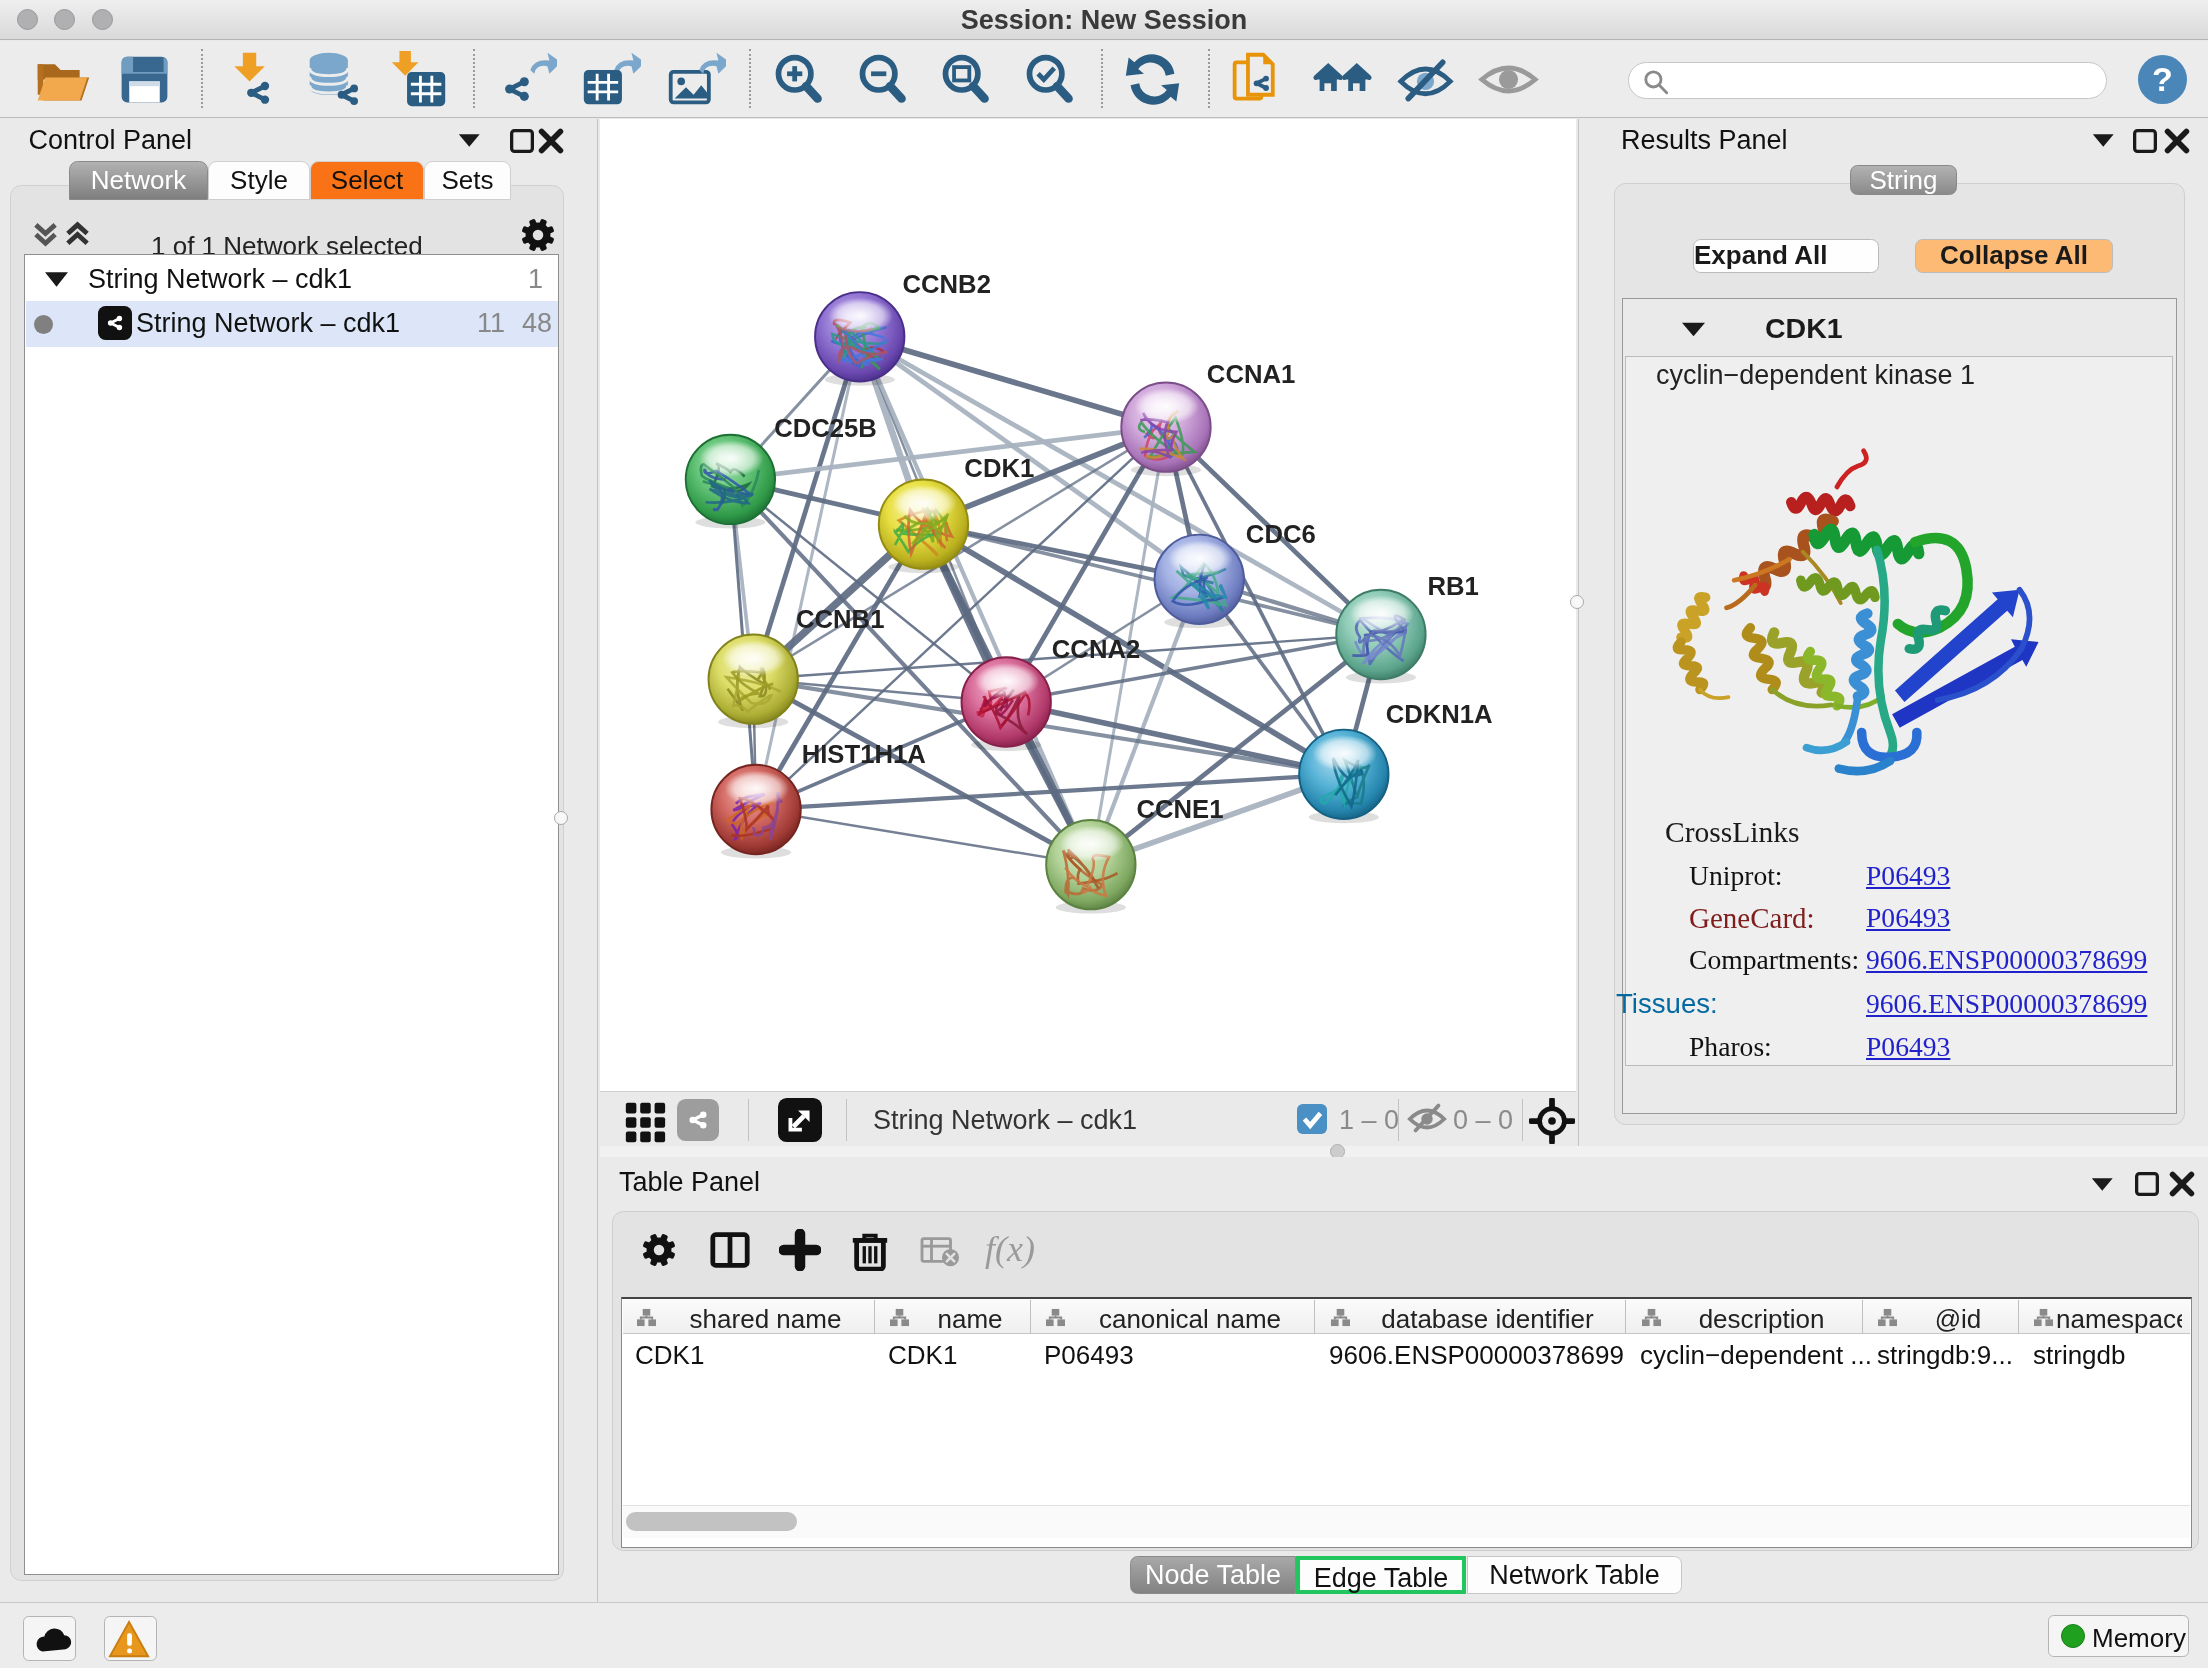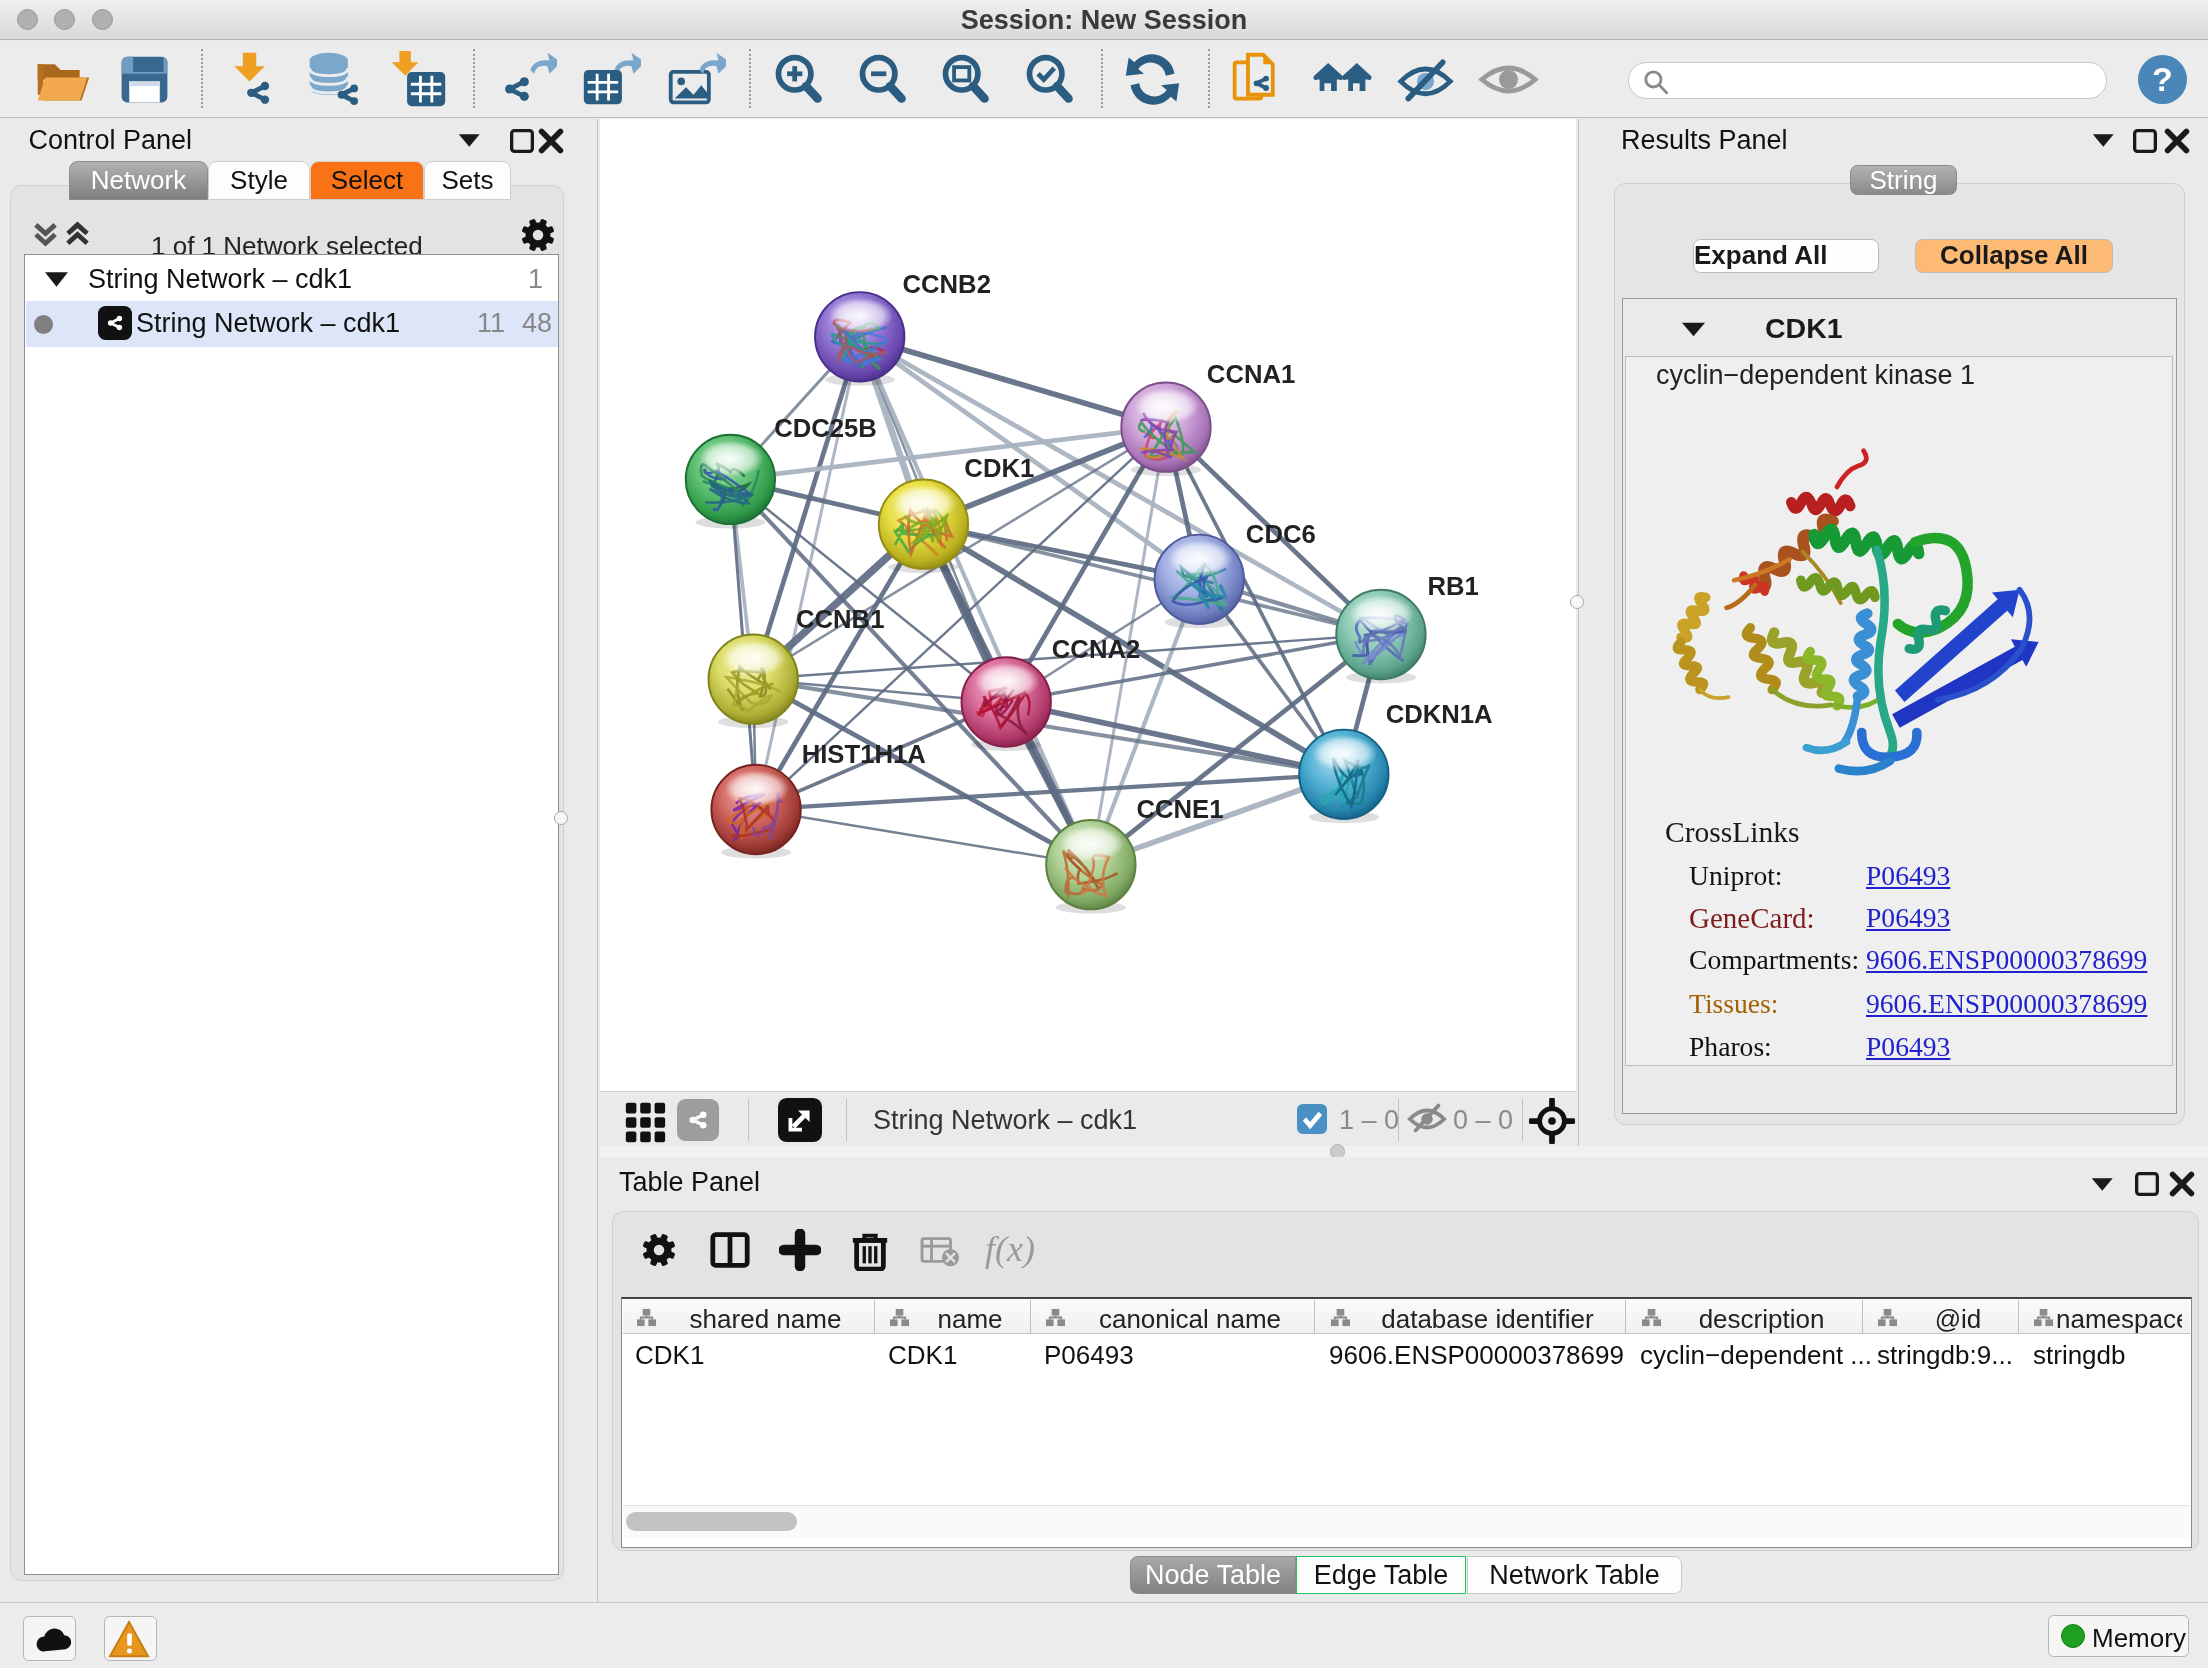--- a/index.html
+++ b/index.html
@@ -602,21 +602,21 @@
     <path d="M196 310 q-20 14 -42 6" fill="none" stroke="#3b9fd4" stroke-width="8" stroke-linecap="round" opacity="1.0"></path>
     <path d="M188 338 q30 8 54 -8" fill="none" stroke="#2a82cc" stroke-width="9" stroke-linecap="round" opacity="1.0"></path>
   </svg>
 <div class="abs" style="left:1665px;top:816px;font-size:29.5px;font-weight:normal;font-family:'Liberation Serif',serif">CrossLinks</div>
 <div class="abs" style="left:1689px;top:860px;font-size:27.6px;font-family:'Liberation Serif',serif;color:#111">Uniprot:</div>
 <div class="abs" style="left:1866px;top:860px;font-size:27.6px;font-family:'Liberation Serif',serif;color:#2222cc;text-decoration:underline">P06493</div>
 <div class="abs" style="left:1689px;top:902px;font-size:29px;font-family:'Liberation Serif',serif;color:#7f1d1d">GeneCard:</div>
 <div class="abs" style="left:1866px;top:902px;font-size:27.6px;font-family:'Liberation Serif',serif;color:#2222cc;text-decoration:underline">P06493</div>
 <div class="abs" style="left:1689px;top:944px;font-size:27.6px;font-family:'Liberation Serif',serif;color:#111">Compartments:</div>
 <div class="abs" style="left:1866px;top:944px;font-size:27.6px;font-family:'Liberation Serif',serif;color:#2222cc;text-decoration:underline">9606.ENSP00000378699</div>
-<div class="abs" style="left:1689px;top:988px;font-size:27.6px;font-family:Liberation Serif, serif;color:#a16207">Tissues:</div>
+<div class="abs" style="left:1616px;top:988px;font-size:27.6px;font-family:Liberation Sans, sans-serif;color:#0369a1">Tissues:</div>
 <div class="abs" style="left:1866px;top:988px;font-size:27.6px;font-family:'Liberation Serif',serif;color:#2222cc;text-decoration:underline">9606.ENSP00000378699</div>
 <div class="abs" style="left:1689px;top:1031px;font-size:27.6px;font-family:'Liberation Serif',serif;color:#111">Pharos:</div>
 <div class="abs" style="left:1866px;top:1031px;font-size:27.6px;font-family:'Liberation Serif',serif;color:#2222cc;text-decoration:underline">P06493</div>
 <div class="abs" style="left:600px;top:1157px;width:1608px;height:445px;background:#eaeaea"></div>
 <div class="abs panel-title" style="left:619px;top:1167px">Table Panel</div>
 <svg style="position:absolute;left:2088px;top:1173px;width:28.5px;height:23px;" viewBox="0 0 30 24">
     <polygon points="4.0,5.5 26.0,5.5 15,18.5" fill="#1a1a1a"></polygon>
   </svg>
 <svg style="position:absolute;left:2131px;top:1168px;width:32px;height:32px;" viewBox="0 0 34 34">
     <rect x="6" y="6" width="22" height="22" rx="3" fill="none" stroke="#1a1a1a" stroke-width="3.5"></rect>
@@ -731,21 +731,21 @@
 <div class="abs" style="left:635px;top:1340px;font-size:26px;color:#111;white-space:nowrap">CDK1</div>
 <div class="abs" style="left:888px;top:1340px;font-size:26px;color:#111;white-space:nowrap">CDK1</div>
 <div class="abs" style="left:1044px;top:1340px;font-size:26px;color:#111;white-space:nowrap">P06493</div>
 <div class="abs" style="left:1329px;top:1340px;font-size:26px;color:#111;white-space:nowrap">9606.ENSP00000378699</div>
 <div class="abs" style="left:1640px;top:1340px;font-size:26px;color:#111;white-space:nowrap">cyclin−dependent ...</div>
 <div class="abs" style="left:1877px;top:1340px;font-size:26px;color:#111;white-space:nowrap">stringdb:9...</div>
 <div class="abs" style="left:2033px;top:1340px;font-size:26px;color:#111;white-space:nowrap">stringdb</div>
 <div class="abs" style="left:623px;top:1505px;width:1567px;height:33px;background:#fafafa;border-top:1px solid #e0e0e0"></div>
 <div class="abs" style="left:626px;top:1512px;width:171px;height:19px;background:#c2c2c2;border-radius:9.5px"></div>
 <div class="abs" style="left:1130px;top:1556px;width:166px;height:38px;background:linear-gradient(#a8a8a8,#828282);color:#fff;border:1px solid #8a8a8a;border-radius:7.6px 0 0 7.6px;font-size:27px;text-align:center;line-height:36px">Node Table</div>
-<div class="abs" style="left:1296px;top:1556px;width:170px;height:38px;background:#fdfdfd;color:#111;border:1px solid #22c55e;border-radius:0;font-size:27px;text-align:center;line-height:36px">Edge Table</div>
+<div class="abs" style="left:1296px;top:1556px;width:170px;height:38px;background:#fdfdfd;color:#111;border:4px solid #22c55e;border-radius:0;font-size:27px;text-align:center;line-height:36px">Edge Table</div>
 <div class="abs" style="left:1467px;top:1556px;width:215px;height:38px;background:#fdfdfd;color:#111;border:1px solid #c6c6c6;border-radius:0 7.6px 7.6px 0;font-size:27px;text-align:center;line-height:36px">Network Table</div>
 <div class="abs" style="left:0;top:1602px;width:2208px;height:67px;background:#ececec;border-top:1.9px solid #c8c8c8"></div>
 <div class="abs" style="left:23px;top:1616px;width:53px;height:45px;background:#f5f5f5;border:1.9px solid #b4b4b4;border-radius:5.7px"></div>
 <svg style="position:absolute;left:28.5px;top:1623px;width:44px;height:36px;" viewBox="0 0 46 38">
     <path d="M14 30 a8 8 0 0 1 2 -15.8 a11 11 0 0 1 21 -1.4 a7.5 7.5 0 0 1 1.5 14.8 z" fill="#111"></path>
   </svg>
 <div class="abs" style="left:104px;top:1616px;width:53px;height:45px;background:#f5f5f5;border:1.9px solid #b4b4b4;border-radius:5.7px"></div>
 <svg style="position:absolute;left:108px;top:1619px;width:44px;height:42px;" viewBox="0 0 46 44">
     <path d="M22 3 l20 36 h-40 z" fill="#e8971e" stroke="#c87d10" stroke-width="2"></path>
     <rect x="20" y="15" width="5" height="13" rx="2" fill="#fff"></rect>

